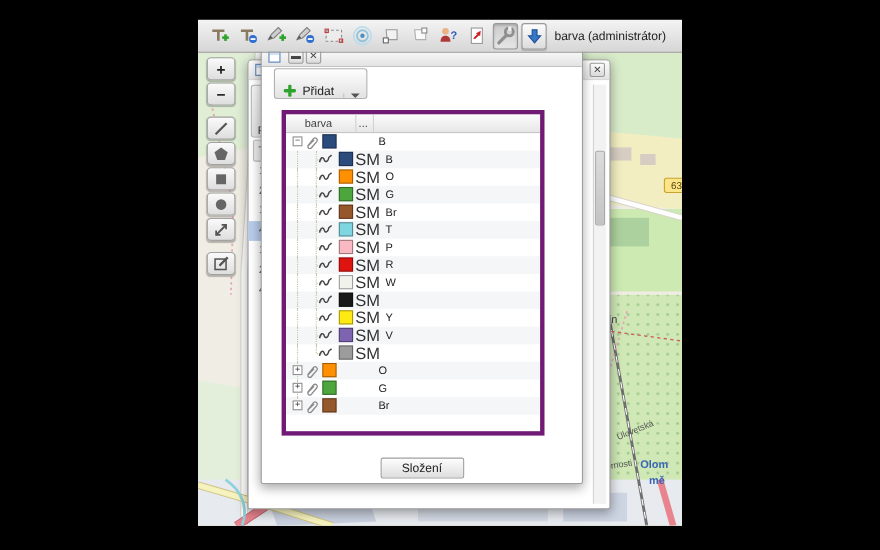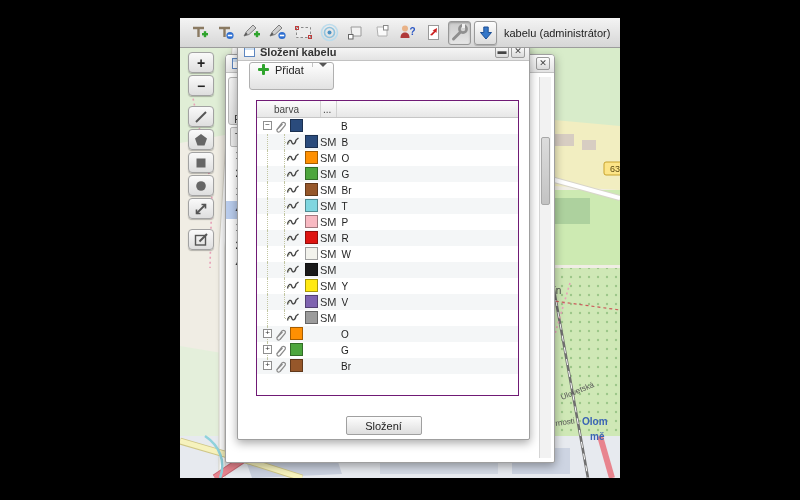--- a/index.html
+++ b/index.html
@@ -42,41 +42,41 @@
   .bg-list{position:absolute;left:0;top:56px;width:17px}
   .bg-list div{height:18px;font-size:10px;color:#333;text-align:right;padding-right:2px;line-height:18px}
   .bg-list div.sel{background:#b9ccec}
   .bg-tab{position:absolute;left:2px;top:22px;width:13px;height:46px;border:1px solid #b5b5b5;border-radius:3px;background:linear-gradient(#f6f6f6,#e2e2e2)}
   .bg-tab2{position:absolute;left:4px;top:72px;width:11px;height:18px;border:1px solid #bbb;border-radius:2px;background:#ececec}
   .bg-scroll{position:absolute;right:3px;top:22px;bottom:4px;width:11px;background:#f2f2f2;border-left:1px solid #d5d5d5}
   .bg-thumb{position:absolute;left:1px;top:60px;width:9px;height:68px;background:linear-gradient(#dcdcdc,#c3c3c3);border:1px solid #a8a8a8;border-radius:2px;box-sizing:border-box}
 
   #fg-dialog{left:57px;top:24px;width:293px;height:398px;z-index:20}
 
-  .add-btn{position:absolute;left:11px;top:19px;height:28px;display:flex;align-items:flex-start;
+  .add-btn{position:absolute;left:11px;top:19px;height:28px;display:flex;align-items:flex-end;
     border:1px solid #b0b0b0;border-radius:3px;background:linear-gradient(#fefefe,#e2e2e2);box-sizing:border-box}
   .add-main{display:flex;align-items:center;gap:5px;padding:0 8px 0 7px;font-size:11px;color:#222}
   .add-arrow{display:flex;align-items:center;padding:0 6px;border-left:1px solid #c4c4c4}
   .caret{width:0;height:0;border-left:4px solid transparent;border-right:4px solid transparent;border-top:4px solid #555}
 
   
-  .ttable{position:absolute;left:18px;top:57px;width:263px;height:296px;border:1px solid #701a75;
+  .ttable{position:absolute;left:18px;top:57px;width:239px;height:296px;border:4px solid #701a75;
     background:#fff;box-sizing:border-box;overflow:hidden}
   .thead{display:flex;height:16px;background:linear-gradient(#fbfbfb,#e7e7e7);border-bottom:1px solid #c6c6c6;
     font-size:10px;color:#444;align-items:center}
   .th{box-sizing:border-box;height:100%;display:flex;align-items:center}
   .th-color{flex:0 0 63px;padding-left:17px}
   .th-mid{flex:0 0 16px;border-left:1px solid #d2d2d2;padding-left:2px}
   .th-des{flex:1;border-left:1px solid #d2d2d2;padding-left:5px}
   .th-gut{flex:0 0 12px;border-left:1px solid #d2d2d2}
 
   .trow{display:flex;height:16px;align-items:center;font-size:10px;color:#222}
   .trow.odd{background:#f4f6f7}
   .col-tree{position:relative;flex:0 0 63px;height:100%}
-  .col-mode{flex:0 0 16px;font-size:11px;color:#333}
+  .col-mode{flex:0 0 16px;font-size:15px;color:#333}
   .col-label{flex:1;padding-left:5px}
   .vla,.vlb{position:absolute;top:0;bottom:0;border-left:1px dotted #c2c6a2}
   .vla{left:10px}.vlb{left:27px}
   .vla.half,.vlb.half{bottom:50%}
   .elb{position:absolute;left:28px;width:5px;top:50%;border-top:1px dotted #c2c6a2}
   .expander{position:absolute;left:6px;top:50%;margin-top:-5px;width:9px;height:9px;border:1px solid #8f8f8f;
     background:#fff;box-sizing:border-box;font-size:8px;line-height:6px;text-align:center;color:#333}
   .clip{position:absolute;left:16px;top:1px}
   .fib{position:absolute;left:29px;top:1px}
   .swatch{position:absolute;top:50%;margin-top:-7px;width:13px;height:13px;box-sizing:border-box;border:1px solid rgba(0,0,0,.35)}
@@ -244,21 +244,21 @@
           </span>
         </div>
         <div class="tbtn raised">
           <span class="ticon">
             <svg width="16" height="16" viewBox="0 0 16 16">
               <polygon points="8,14 2.5,7.5 5.8,7.5 5.8,2 10.2,2 10.2,7.5 13.5,7.5" fill="#3577c8" stroke="#1c4f96"></polygon>
             </svg>
           </span>
         </div>
       </div>
-    <span class="tb-user">kabelu (administrátor)</span>
+    <span class="tb-user">barva (administrátor)</span>
     <span class="tb-logout">
       <span class="ticon">
         <svg width="20" height="20" viewBox="0 0 20 20">
           <rect x="4" y="3" width="9" height="15" fill="#c7b08a" stroke="#7a5c33"></rect>
           <rect x="5.5" y="4.5" width="6" height="12" fill="#e7d7b4"></rect>
           <path d="M16.5 9 a4 4 0 1 1 -5.5 -1.5" stroke="#cc2222" stroke-width="2" fill="none"></path>
           <polygon points="17.5,6.5 18.5,10.5 14.8,9.2" fill="#cc2222"></polygon>
         </svg>
       </span>
     </span>
@@ -334,21 +334,20 @@
         <div>4</div>
       </div>
     <div class="bg-scroll">
       <div class="bg-thumb"></div>
     </div>
   </div>
 
   <div class="dlg" id="fg-dialog">
     <div class="dlg-title">
       <span class="wicon"></span>
-      <span class="ttl">Složení kabelu</span>
       <span class="wbtn">▬</span>
       <span class="wbtn">✕</span>
     </div>
 
     <div class="add-btn">
       <span class="add-main">
         <svg width="13" height="13" viewBox="0 0 13 13">
           <rect x="5" y="1" width="3" height="11" rx="1" fill="#2fa42d"></rect>
           <rect x="1" y="5" width="11" height="3" rx="1" fill="#2fa42d"></rect>
         </svg>

